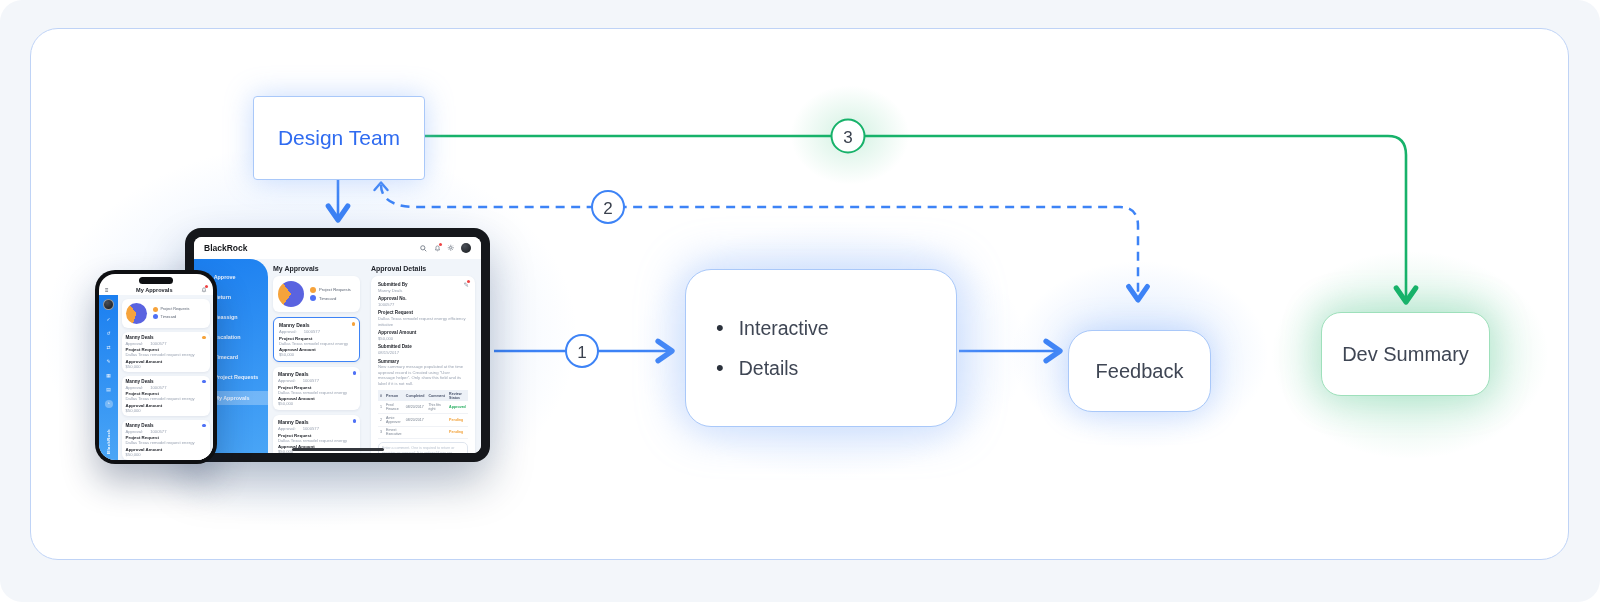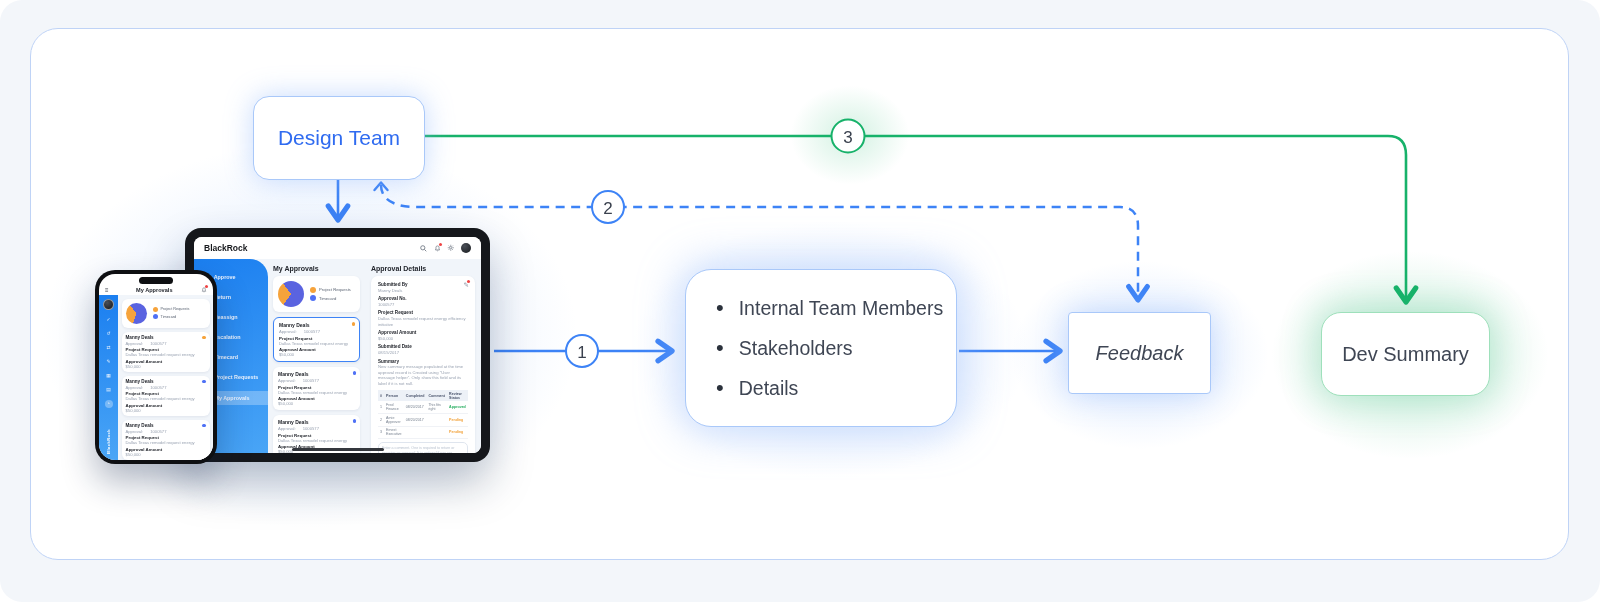--- a/index.html
+++ b/index.html
@@ -12,29 +12,29 @@
   .glow-audience{left:630px;top:220px;width:400px;height:260px;background:radial-gradient(ellipse at center,rgba(160,197,252,.35),rgba(160,197,252,0) 70%);}
   .glow-feedback{left:1010px;top:260px;width:260px;height:190px;background:radial-gradient(ellipse at center,rgba(160,197,252,.38),rgba(160,197,252,0) 70%);}
   .glow-dev{left:1270px;top:250px;width:280px;height:210px;background:radial-gradient(ellipse at center,rgba(80,200,140,.30),rgba(80,200,140,0) 70%);}
   .glow-three{left:790px;top:85px;width:120px;height:100px;background:radial-gradient(ellipse at center,rgba(80,200,140,.25),rgba(80,200,140,0) 70%);}
 
   svg.connectors{position:absolute;left:0;top:0;width:1600px;height:602px;z-index:1;pointer-events:none;}
   svg.connectors text{font-family:"Liberation Sans",sans-serif;font-size:17px;fill:#3a414e;}
 
   .node{position:absolute;z-index:2;background:#fff;display:flex;align-items:center;justify-content:center;
         color:#3f4654;font-size:20px;}
-  .design-team{left:253px;top:96px;width:170px;height:82px;border:1.5px solid #a9c8f9;border-radius:16px;
+  .design-team{left:253px;top:96px;width:170px;height:82px;border:1.5px solid #a9c8f9;border-radius:4px;
         color:#2f6bf0;font-size:21px;font-weight:500;box-shadow:0 0 28px rgba(130,175,250,.45);}
   .audience{left:685px;top:269px;width:272px;height:158px;border:1.5px solid #a9c8f9;border-radius:26px;
         flex-direction:column;align-items:flex-start;justify-content:center;gap:17px;padding-left:30px;
         box-shadow:0 0 40px 8px rgba(140,180,250,.40);box-sizing:border-box;}
   .aud-item{display:flex;align-items:center;font-size:19.5px;color:#3f4654;}
   .aud-item::before{content:"•";font-size:22px;color:#2b313c;margin-right:15px;line-height:1;}
-  .feedback{left:1068px;top:312px;width:141px;height:80px;border:1.5px solid #a9c8f9;border-radius:4px;
-        box-shadow:0 0 30px rgba(140,180,250,.45);font-style:italic;}
+  .feedback{left:1068px;top:330px;width:141px;height:80px;border:1.5px solid #a9c8f9;border-radius:24px;
+        box-shadow:0 0 30px rgba(140,180,250,.45);}
   .dev-handoff{left:1321px;top:312px;width:167px;height:82px;border:1.5px solid #9ee0bb;border-radius:20px;
         box-shadow:0 0 34px 6px rgba(45,185,115,.25);}
   .caption{position:absolute;left:105px;top:480px;width:400px;text-align:center;font-size:16.5px;color:#3f4654;z-index:2;}
 
   
   .tablet{position:absolute;left:185px;top:228px;width:305px;height:234px;background:#15171b;border-radius:16px;
           padding:9px;box-sizing:border-box;box-shadow:0 22px 44px rgba(15,35,70,.28);z-index:2;}
   .t-screen{width:287px;height:216px;background:#fff;border-radius:8px;overflow:hidden;display:flex;flex-direction:column;}
   .t-topbar{height:22px;flex:none;display:flex;align-items:center;padding:0 10px;background:#fff;}
   .t-brand{font-size:8.5px;font-weight:800;color:#17191d;}
@@ -145,25 +145,22 @@
     </g>
     <g>
       <circle cx="848" cy="136" r="16.5" fill="#fff" stroke="#17b26a" stroke-width="2"></circle>
       <text x="848" y="136" text-anchor="middle" dominant-baseline="central" dy="1">3</text>
     </g>
   </svg>
 
   <div class="node design-team">Design Team</div>
 
   <div class="node audience">
-    <div class="aud-item">
-      <span>Internal Team Members</span>
-    </div>
       <div class="aud-item">
-      <span>Stakeholders</span>
+      <span>Interactive</span>
     </div>
       <div class="aud-item">
       <span>Details</span>
     </div>
   </div>
 
   <div class="node feedback">Feedback</div>
 
   <div class="node dev-handoff">Dev Summary</div>
 

